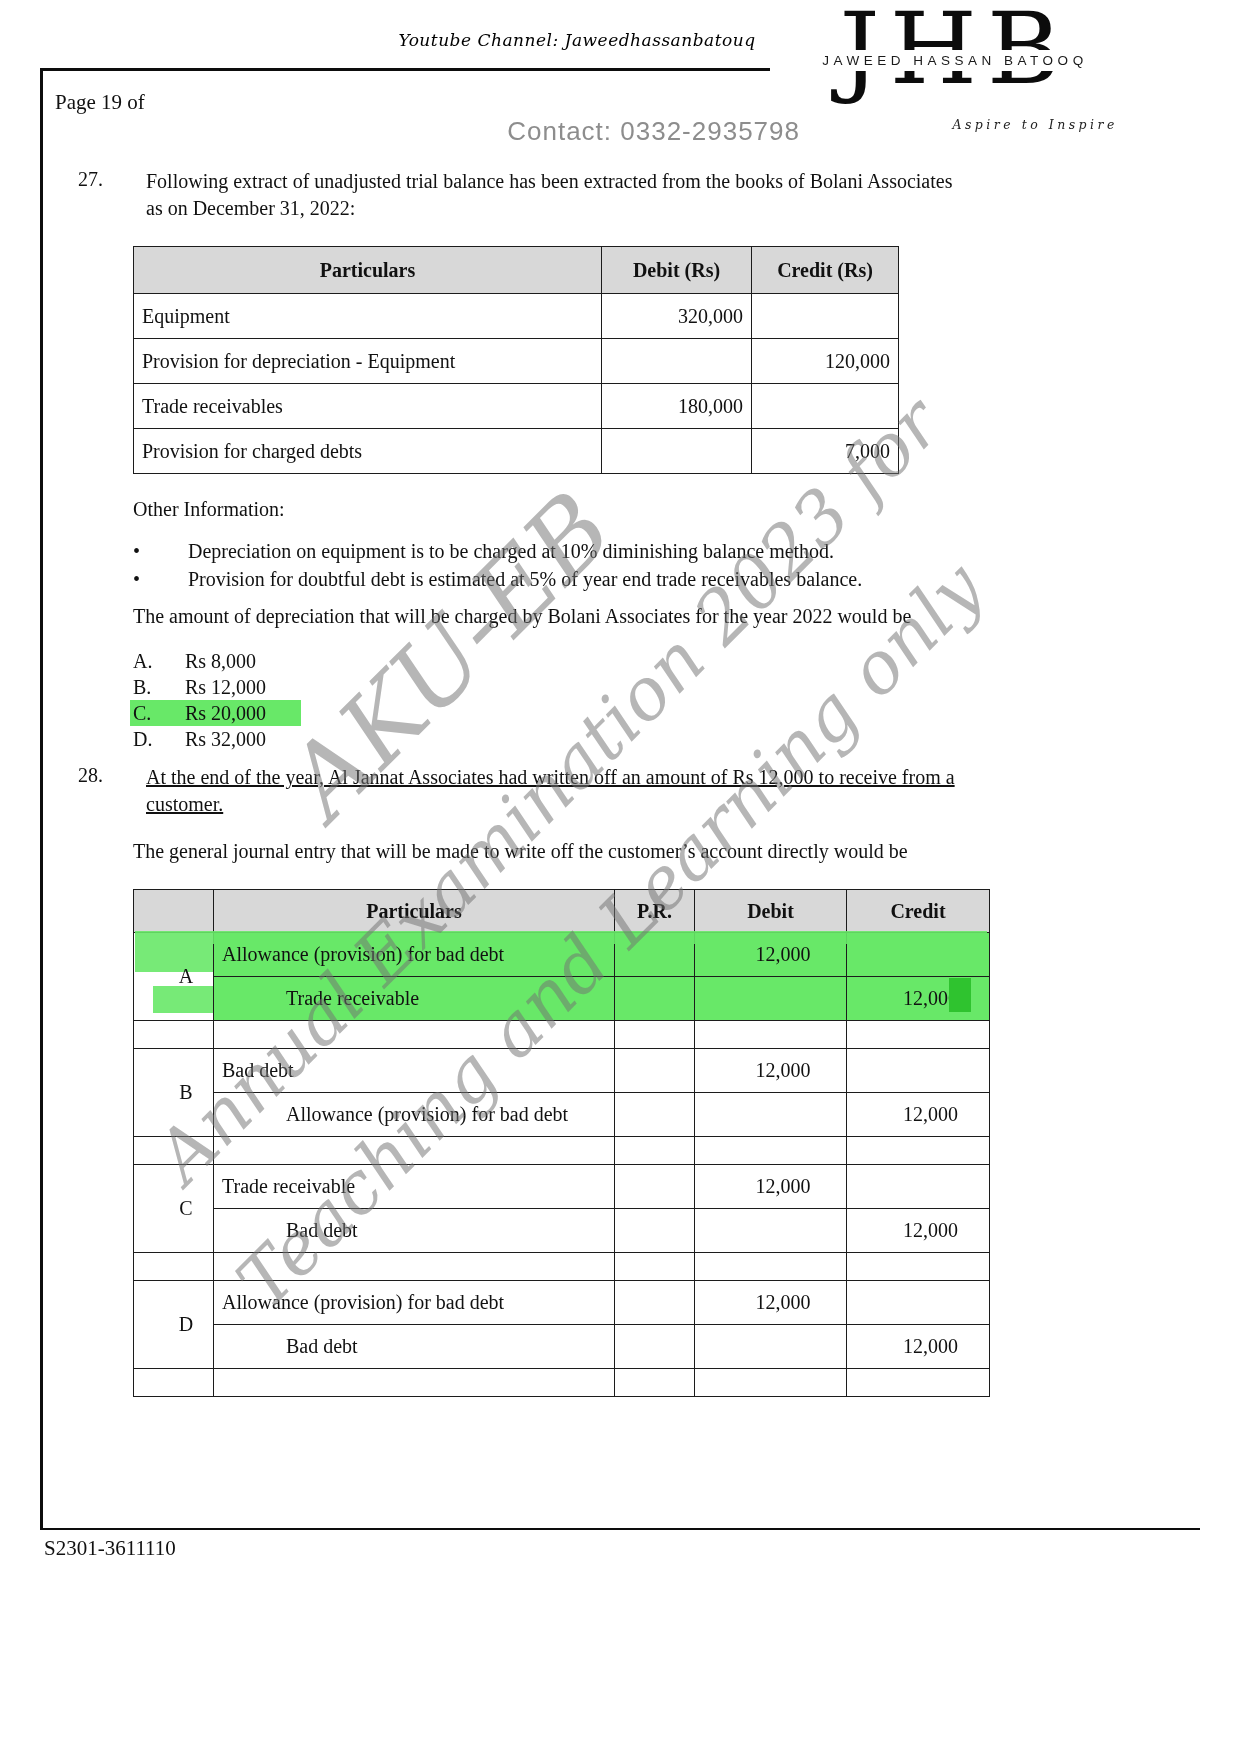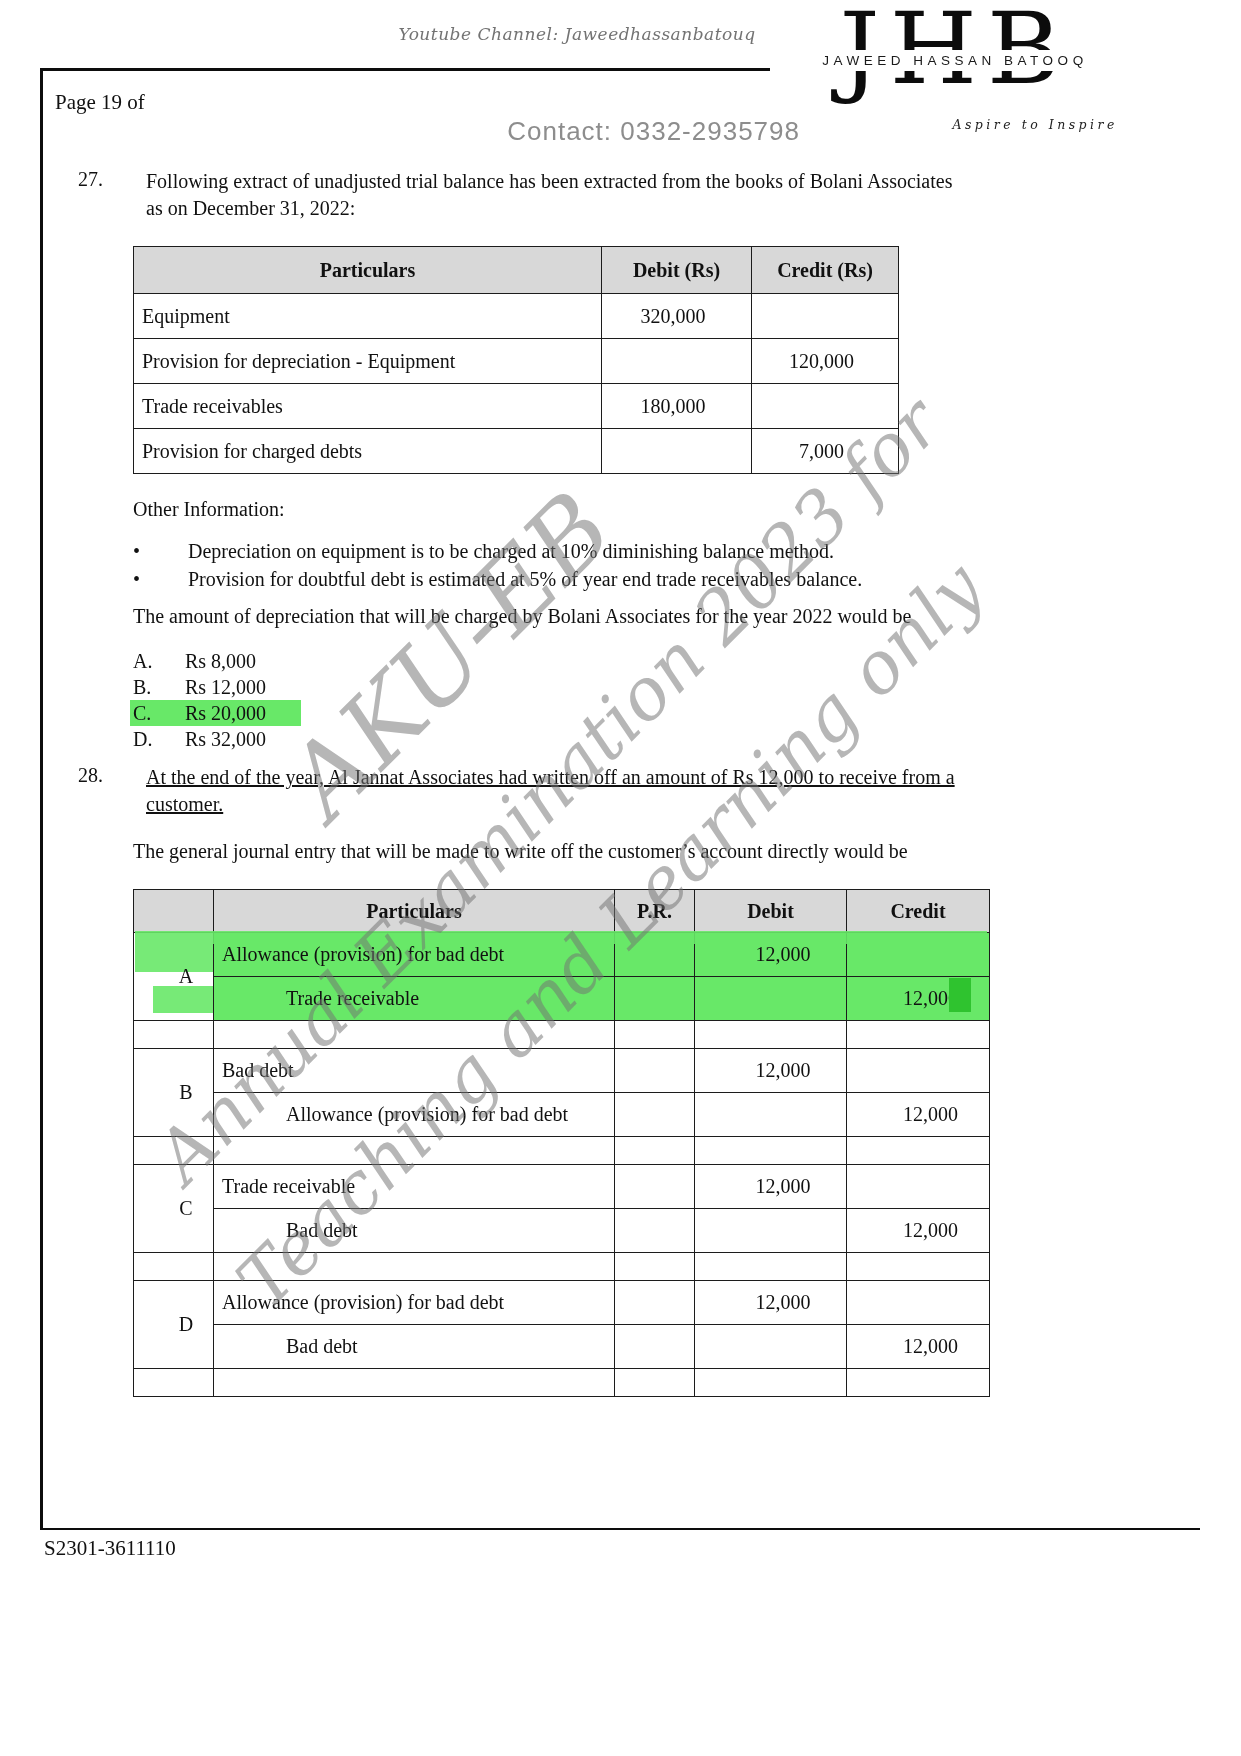--- a/index.html
+++ b/index.html
@@ -5,22 +5,22 @@
   html,body{margin:0;padding:0;}
   body{
     width:1241px;height:1756px;position:relative;background:#ffffff;
     font-family:"Liberation Serif", serif;color:#111;overflow:hidden;
   }
   
   .frame-left{position:absolute;left:40px;top:68px;width:3px;height:1462px;background:#0d0d0d;}
   .frame-top{position:absolute;left:40px;top:68px;width:730px;height:3px;background:#0d0d0d;}
   .frame-bottom{position:absolute;left:40px;top:1528px;width:1160px;height:2px;background:#0d0d0d;}
   
-  .yt-line{position:absolute;left:377px;top:24px;width:400px;text-align:center;
-    font-family:"DejaVu Serif", serif;font-style:italic;font-size:17px;color:#737373;letter-spacing:.5px;}
+  .yt-line{position:absolute;left:377px;top:30px;width:400px;text-align:center;
+    font-family:"DejaVu Serif", serif;font-style:italic;font-size:17px;color:#000000;letter-spacing:.5px;}
   .page-label{position:absolute;left:55px;top:90px;font-size:21px;}
   .contact-line{position:absolute;left:400px;top:116px;width:400px;text-align:right;
     font-family:Liberation Sans, sans-serif;font-size:26px;color:#8d8d8d;letter-spacing:1px;}
   .logo{position:absolute;left:790px;top:4px;width:330px;height:122px;}
   .logo-initials{position:absolute;left:0;right:0;top:-8px;text-align:center;
     font-family:"DejaVu Serif", serif;font-size:100px;line-height:1.05;letter-spacing:10px;color:#0c0c0c;}
   .logo-name{position:absolute;left:0;right:0;top:46px;background:#ffffff;padding:3px 0;
     font-family:"Liberation Sans", sans-serif;font-size:13.5px;letter-spacing:4.5px;color:#1a1a1a;
     text-align:center;white-space:nowrap;}
   .logo-tagline{position:absolute;right:2px;bottom:-6px;
@@ -37,21 +37,21 @@
   .q-num{width:57px;flex:none;}
   .q-text{width:810px;line-height:27px;}
   .q28-text{width:880px;text-decoration:underline;}
   
   .t1{border-collapse:collapse;margin:24px 0 0 55px;table-layout:fixed;width:765px;}
   .t1 col.c-part{width:468px;} .t1 col.c-deb{width:150px;} .t1 col.c-cred{width:147px;}
   .t1 th,.t1 td{border:1.5px solid #1c1c1c;font-size:20px;}
   .t1 th{background:#d8d8d8;font-weight:bold;height:44px;text-align:center;}
   .t1 td{height:42px;}
   .t1 td.part{padding-left:8px;text-align:left;}
-  .t1 td.num{text-align:center;padding-right:8px;}
+  .t1 td.num{text-align:right;padding-right:8px;}
   .other-info{margin:24px 0 0 55px;}
   .bullets{margin:16px 0 0 55px;}
   .bullet-row{display:flex;line-height:28px;}
   .bullet-dot{width:55px;flex:none;}
   .para{margin:10px 0 0 55px;width:845px;line-height:27px;}
   .options{margin:18px 0 0 52px;}
   .opt-row{display:flex;line-height:26px;padding-left:3px;}
   .opt-label{width:52px;flex:none;}
   .opt-row.hl{background:#68e868;width:168px;}
   .q28-block{margin-top:12px;}

